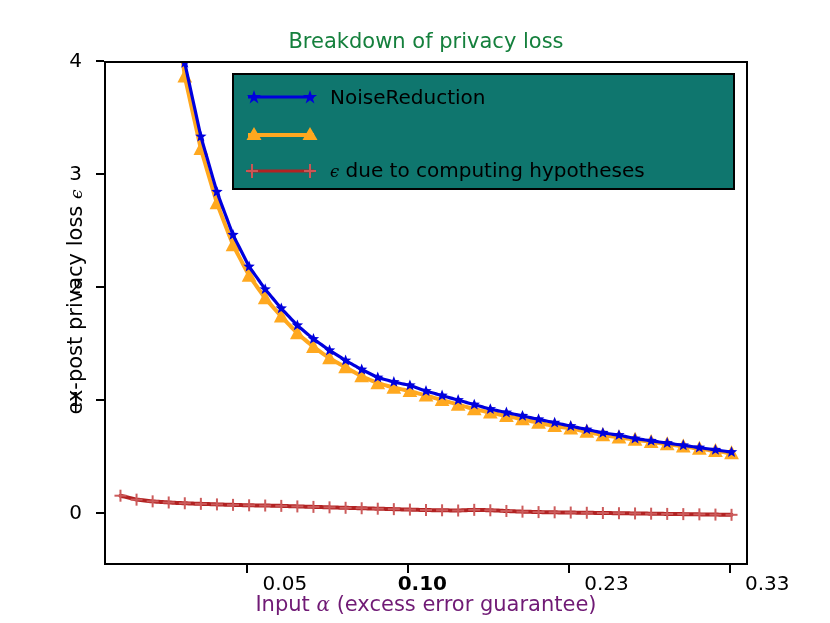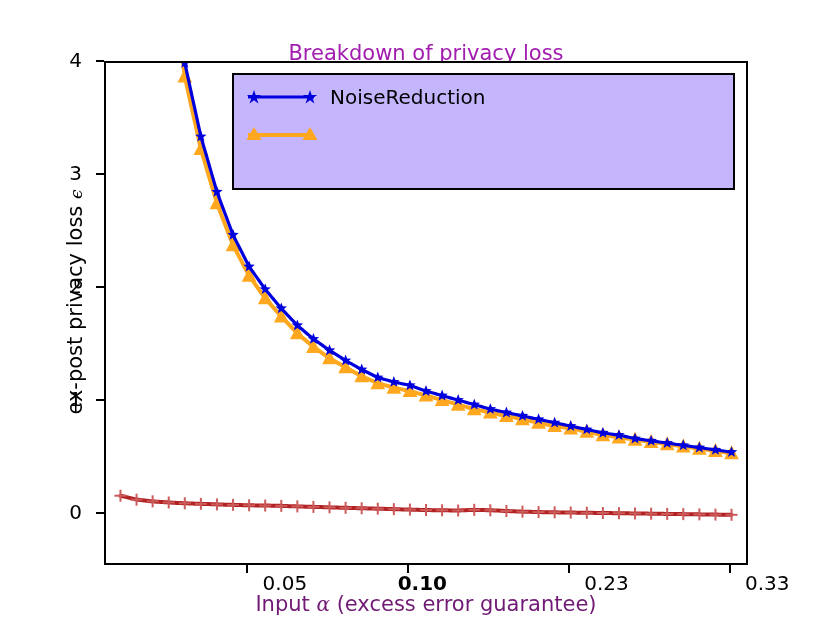--- a/index.html
+++ b/index.html
@@ -15,25 +15,25 @@
   }
   #figure {
     position: relative;
     width: 830px;
     height: 623px;
     background: #ffffff;
   }
   #chart-title {
     position: absolute;
     left: 104px;
-    top: 40px;
+    top: 28px;
     width: 644px;
     text-align: center;
     font-size: 21px;
-    color: #a21caf;
+    color: #15803d;
     line-height: 26px;
     white-space: nowrap;
   }
   #plot-area {
     position: absolute;
     left: 104px;
     top: 61px;
     width: 644px;
     height: 504px;
     border: 2px solid #000000;
@@ -111,21 +111,21 @@
     font-style: italic;
     font-size: 0.95em;
   }
   
   #legend {
     position: absolute;
     left: 232px;
     top: 73px;
     width: 503px;
     height: 117px;
-    background: #c4b5fd;
+    background: #0f766e;
     border: 2px solid #000000;
     box-sizing: border-box;
     z-index: 5;
   }
   .legend-row {
     position: absolute;
     left: 10px;
     height: 36px;
     display: flex;
     align-items: center;
@@ -348,20 +348,32 @@
     </div>
     <div class="legend-row" style="top:42px">
       <span class="legend-sample">
         <svg width="74" height="24" viewBox="0 0 74 24">
           <line x1="4" y1="12" x2="70" y2="12" stroke="#ffa81f" stroke-width="4"></line>
           <path d="M10,4 L17.5,17 L2.5,17 Z" fill="#ffa81f"></path>
           <path d="M66,4 L73.5,17 L58.5,17 Z" fill="#ffa81f"></path>
         </svg>
       </span>
     </div>
+    <div class="legend-row" style="top:78px">
+      <span class="legend-sample">
+        <svg width="74" height="24" viewBox="0 0 74 24">
+          <line x1="4" y1="12" x2="70" y2="12" stroke="#b22222" stroke-width="3"></line>
+          <line x1="8" y1="5" x2="8" y2="19" stroke="#cc5555" stroke-width="2"></line>
+          <line x1="2" y1="12" x2="14" y2="12" stroke="#cc5555" stroke-width="2"></line>
+          <line x1="66" y1="5" x2="66" y2="19" stroke="#cc5555" stroke-width="2"></line>
+          <line x1="60" y1="12" x2="72" y2="12" stroke="#cc5555" stroke-width="2"></line>
+        </svg>
+      </span>
+      <span class="legend-text"><span class="math-eps">ϵ</span> due to computing hypotheses</span>
+    </div>
   </div>
 
 <div class="ytick-mark" style="top: 512.489px;"></div>
     <div class="ytick-mark" style="top: 399.367px;"></div>
     <div class="ytick-mark" style="top: 286.244px;"></div>
     <div class="ytick-mark" style="top: 173.122px;"></div>
     <div class="ytick-mark" style="top: 60px;"></div>
     <div class="xtick-mark" style="left: 246.116px;"></div>
     <div class="xtick-mark" style="left: 406.92px;"></div>
     <div class="xtick-mark" style="left: 567.724px;"></div>

